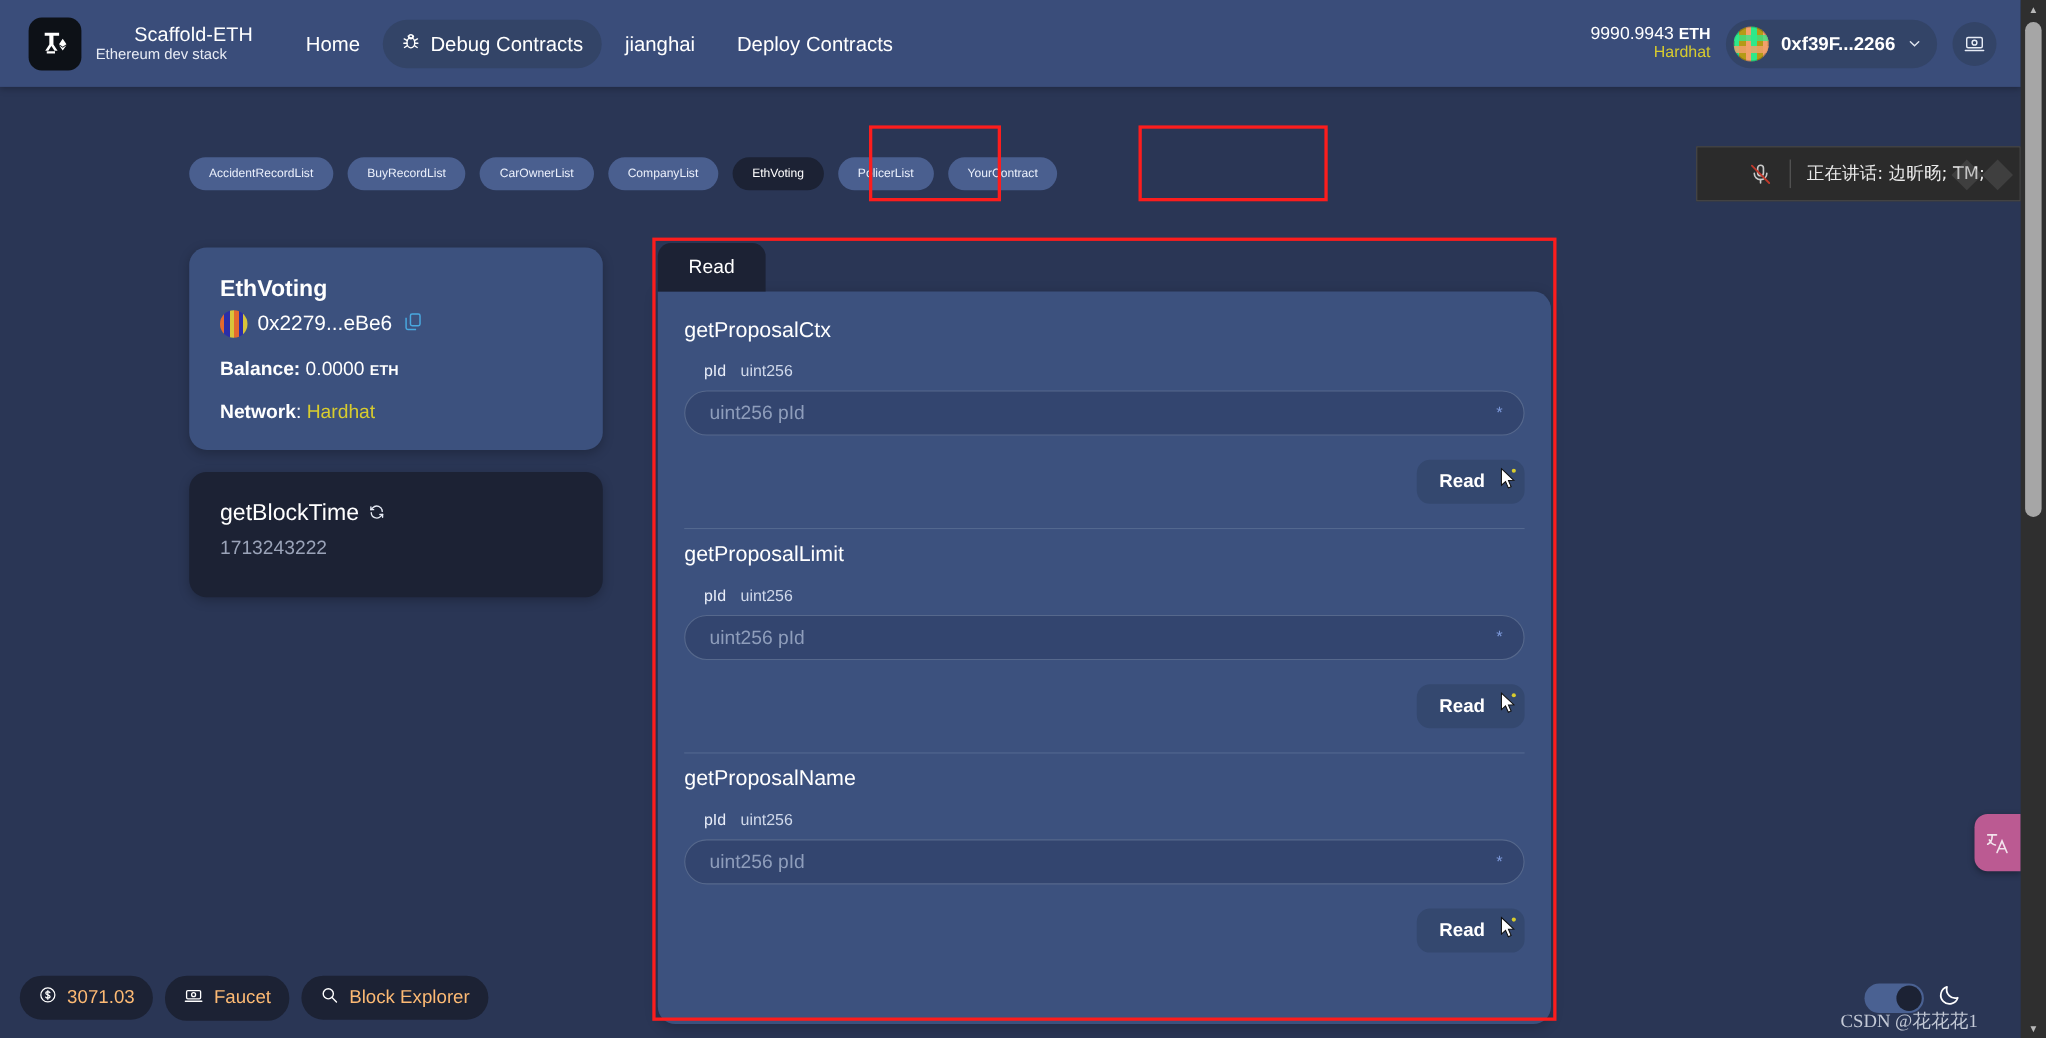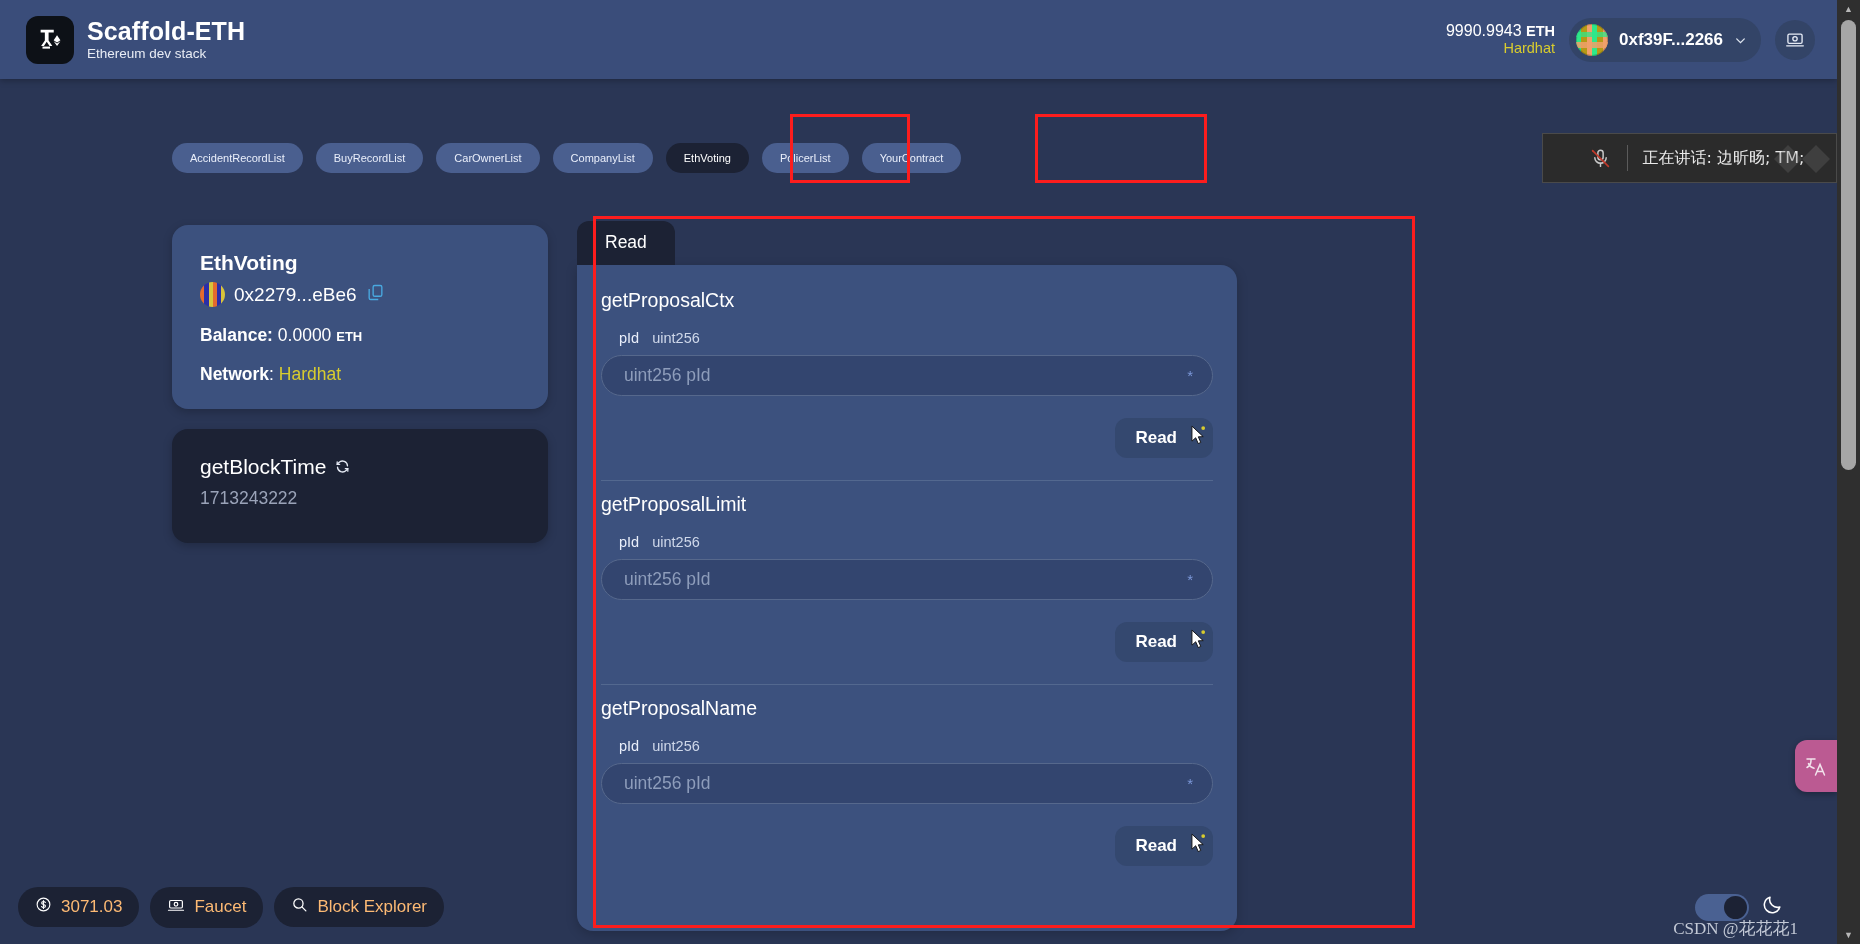--- a/index.html
+++ b/index.html
@@ -25,21 +25,21 @@
     box-shadow: 0 2px 6px rgba(0,0,0,.25);
     z-index: 20;
   }
   .brand { display: flex; align-items: center; margin-left: 26px; }
   .brand-logo {
     width: 48px; height: 48px; border-radius: 12px;
     background: #0d1117; display: flex; align-items: center; justify-content: center;
     flex: 0 0 auto;
   }
   .brand-text { margin-left: 13px; line-height: 1.15; }
-  .brand-title { font-size: 25px; font-weight: bold; color: #ffffff; letter-spacing: .1px; }
+  .brand-title { font-size: 18px; font-weight: normal; color: #ffffff; letter-spacing: .1px; margin-left: 35px; }
   .brand-sub { font-size: 13.5px; color: #e8ecf5; }
 
   .nav { display: flex; align-items: center; margin-left: 31px; gap: 4px; }
   .nav-item {
     display: flex; align-items: center; gap: 9px;
     font-size: 18.5px; color: #ffffff;
     padding: 11px 17px; border-radius: 22px;
     cursor: pointer; white-space: nowrap;
   }
   .nav-item.active { background: #334467; }
@@ -118,21 +118,21 @@
   .ci-net { color: #d8cc2e; }
 
   .card-fn {
     margin-top: 20px; background: #1c2234; border-radius: 16px;
     padding: 26px 28px 34px; box-shadow: 0 3px 10px rgba(0,0,0,.22);
   }
   .cf-title { font-size: 21px; color: #ffffff; display: flex; align-items: center; gap: 9px; }
   .cf-val { font-size: 17.5px; color: #9aa3b8; margin-top: 9px; }
 
   
-  .main { position: absolute; left: 577px; top: 221px; width: 660px; }
+  .main { position: absolute; left: 598px; top: 221px; width: 812px; }
   .tabbar { display: flex; }
   .tab-read {
     background: #1c2234; color: #ffffff; font-size: 17.5px;
     padding: 11px 28px 12px; border-radius: 12px 12px 0 0;
   }
   .panel {
     background: #3c517e;
     border-radius: 0 16px 16px 16px;
     padding: 12px 24px 6px;
     box-shadow: 0 3px 12px rgba(0,0,0,.2);
@@ -250,20 +250,41 @@
           <path d="M23.5 11 l3.6 5.3 -3.6 2.3 -3.6 -2.3 Z" fill="#fff"></path>
           <path d="M23.5 19.6 l3.6 -2.3 -3.6 5.1 -3.6 -5.1 Z" fill="#fff"></path>
         </svg>
       </div>
       <div class="brand-text">
         <div class="brand-title">Scaffold-ETH</div>
         <div class="brand-sub">Ethereum dev stack</div>
       </div>
     </div>
 
+    <div class="nav">
+      <div class="nav-item">
+        <span>Home</span>
+      </div>
+      <div class="nav-item active">
+        <span class="ico">
+          <svg width="17" height="17" viewBox="0 0 24 24" fill="none" stroke="#fff" stroke-width="1.8" stroke-linecap="round">
+            <ellipse cx="12" cy="14" rx="5" ry="6.5"></ellipse>
+            <circle cx="12" cy="6.2" r="2.6"></circle>
+            <path d="M7 11 L3.5 9M7 14.5H3M7 18l-3.2 2M17 11l3.5-2M17 14.5h4M17 18l3.2 2M10.2 8.3 8.6 5.4M13.8 8.3 15.4 5.4"></path>
+          </svg>
+        </span>
+        <span>Debug Contracts</span>
+      </div>
+      <div class="nav-item">
+        <span>jianghai</span>
+      </div>
+      <div class="nav-item">
+        <span>Deploy Contracts</span>
+      </div>
+    </div>
 
     <div class="header-right">
       <div class="bal">
         <div class="bal-top">
           <span>9990.9943</span>
           <b>ETH</b>
         </div>
         <div class="bal-net">Hardhat</div>
       </div>
 

